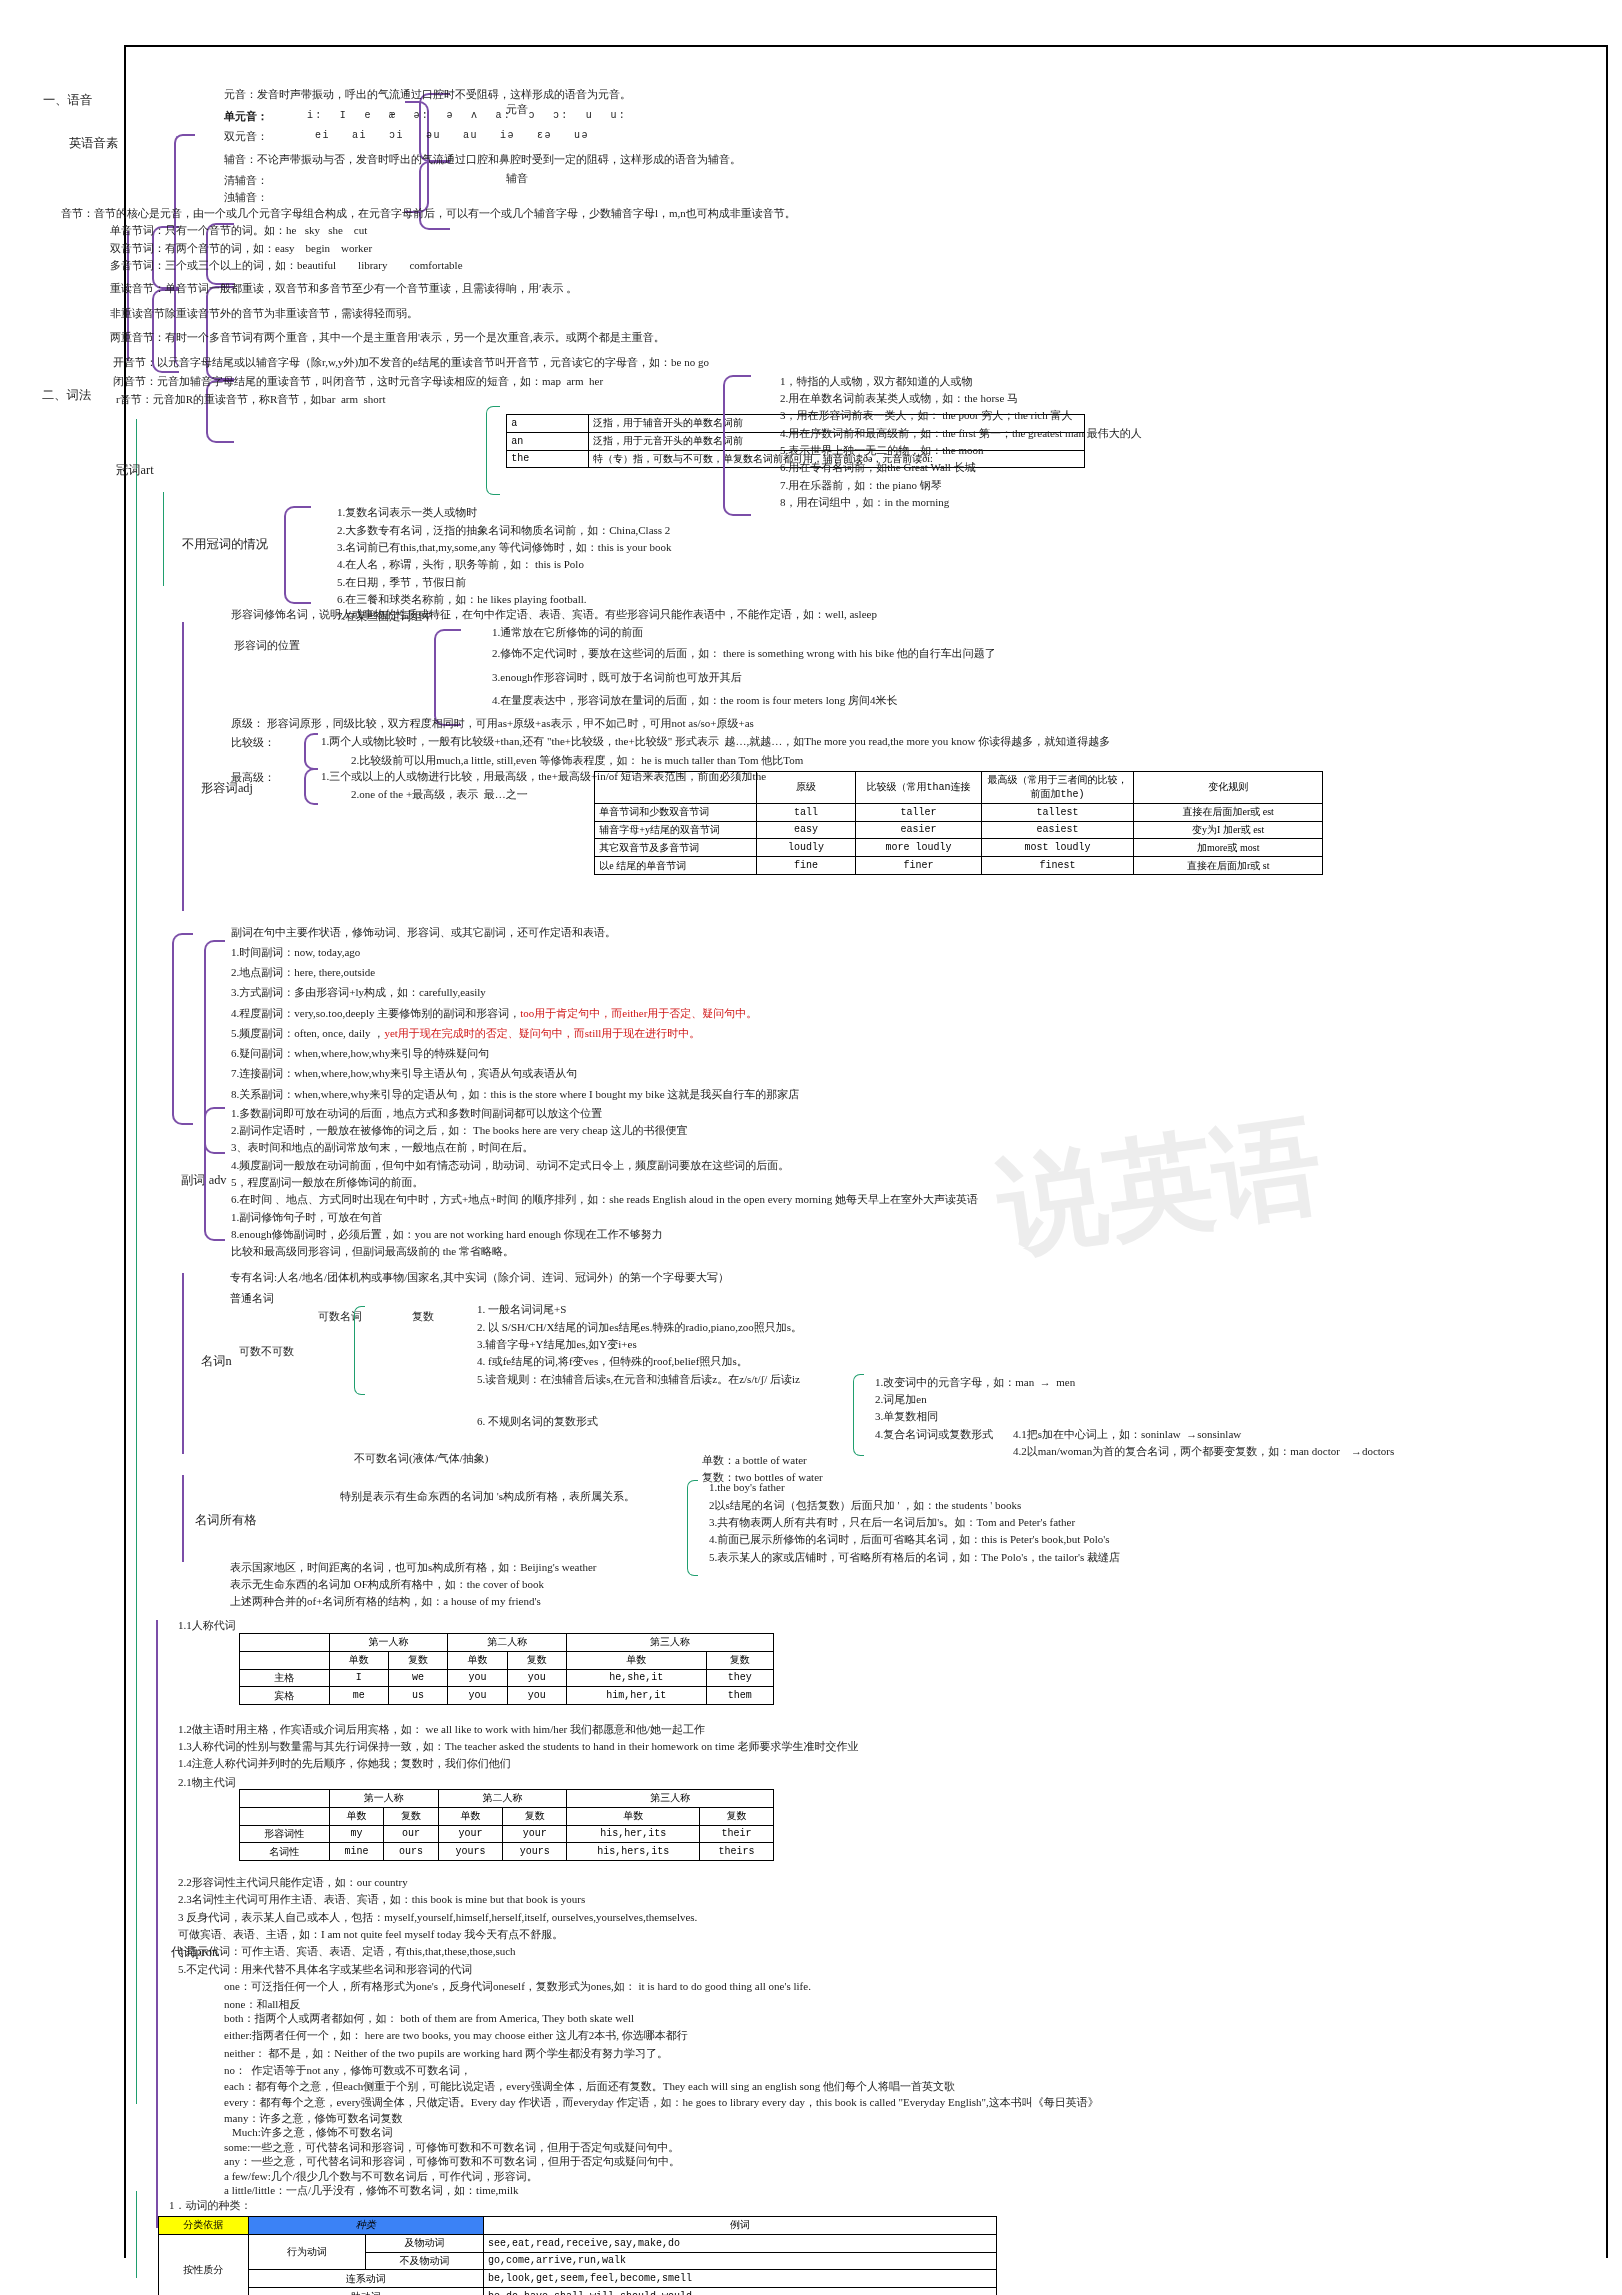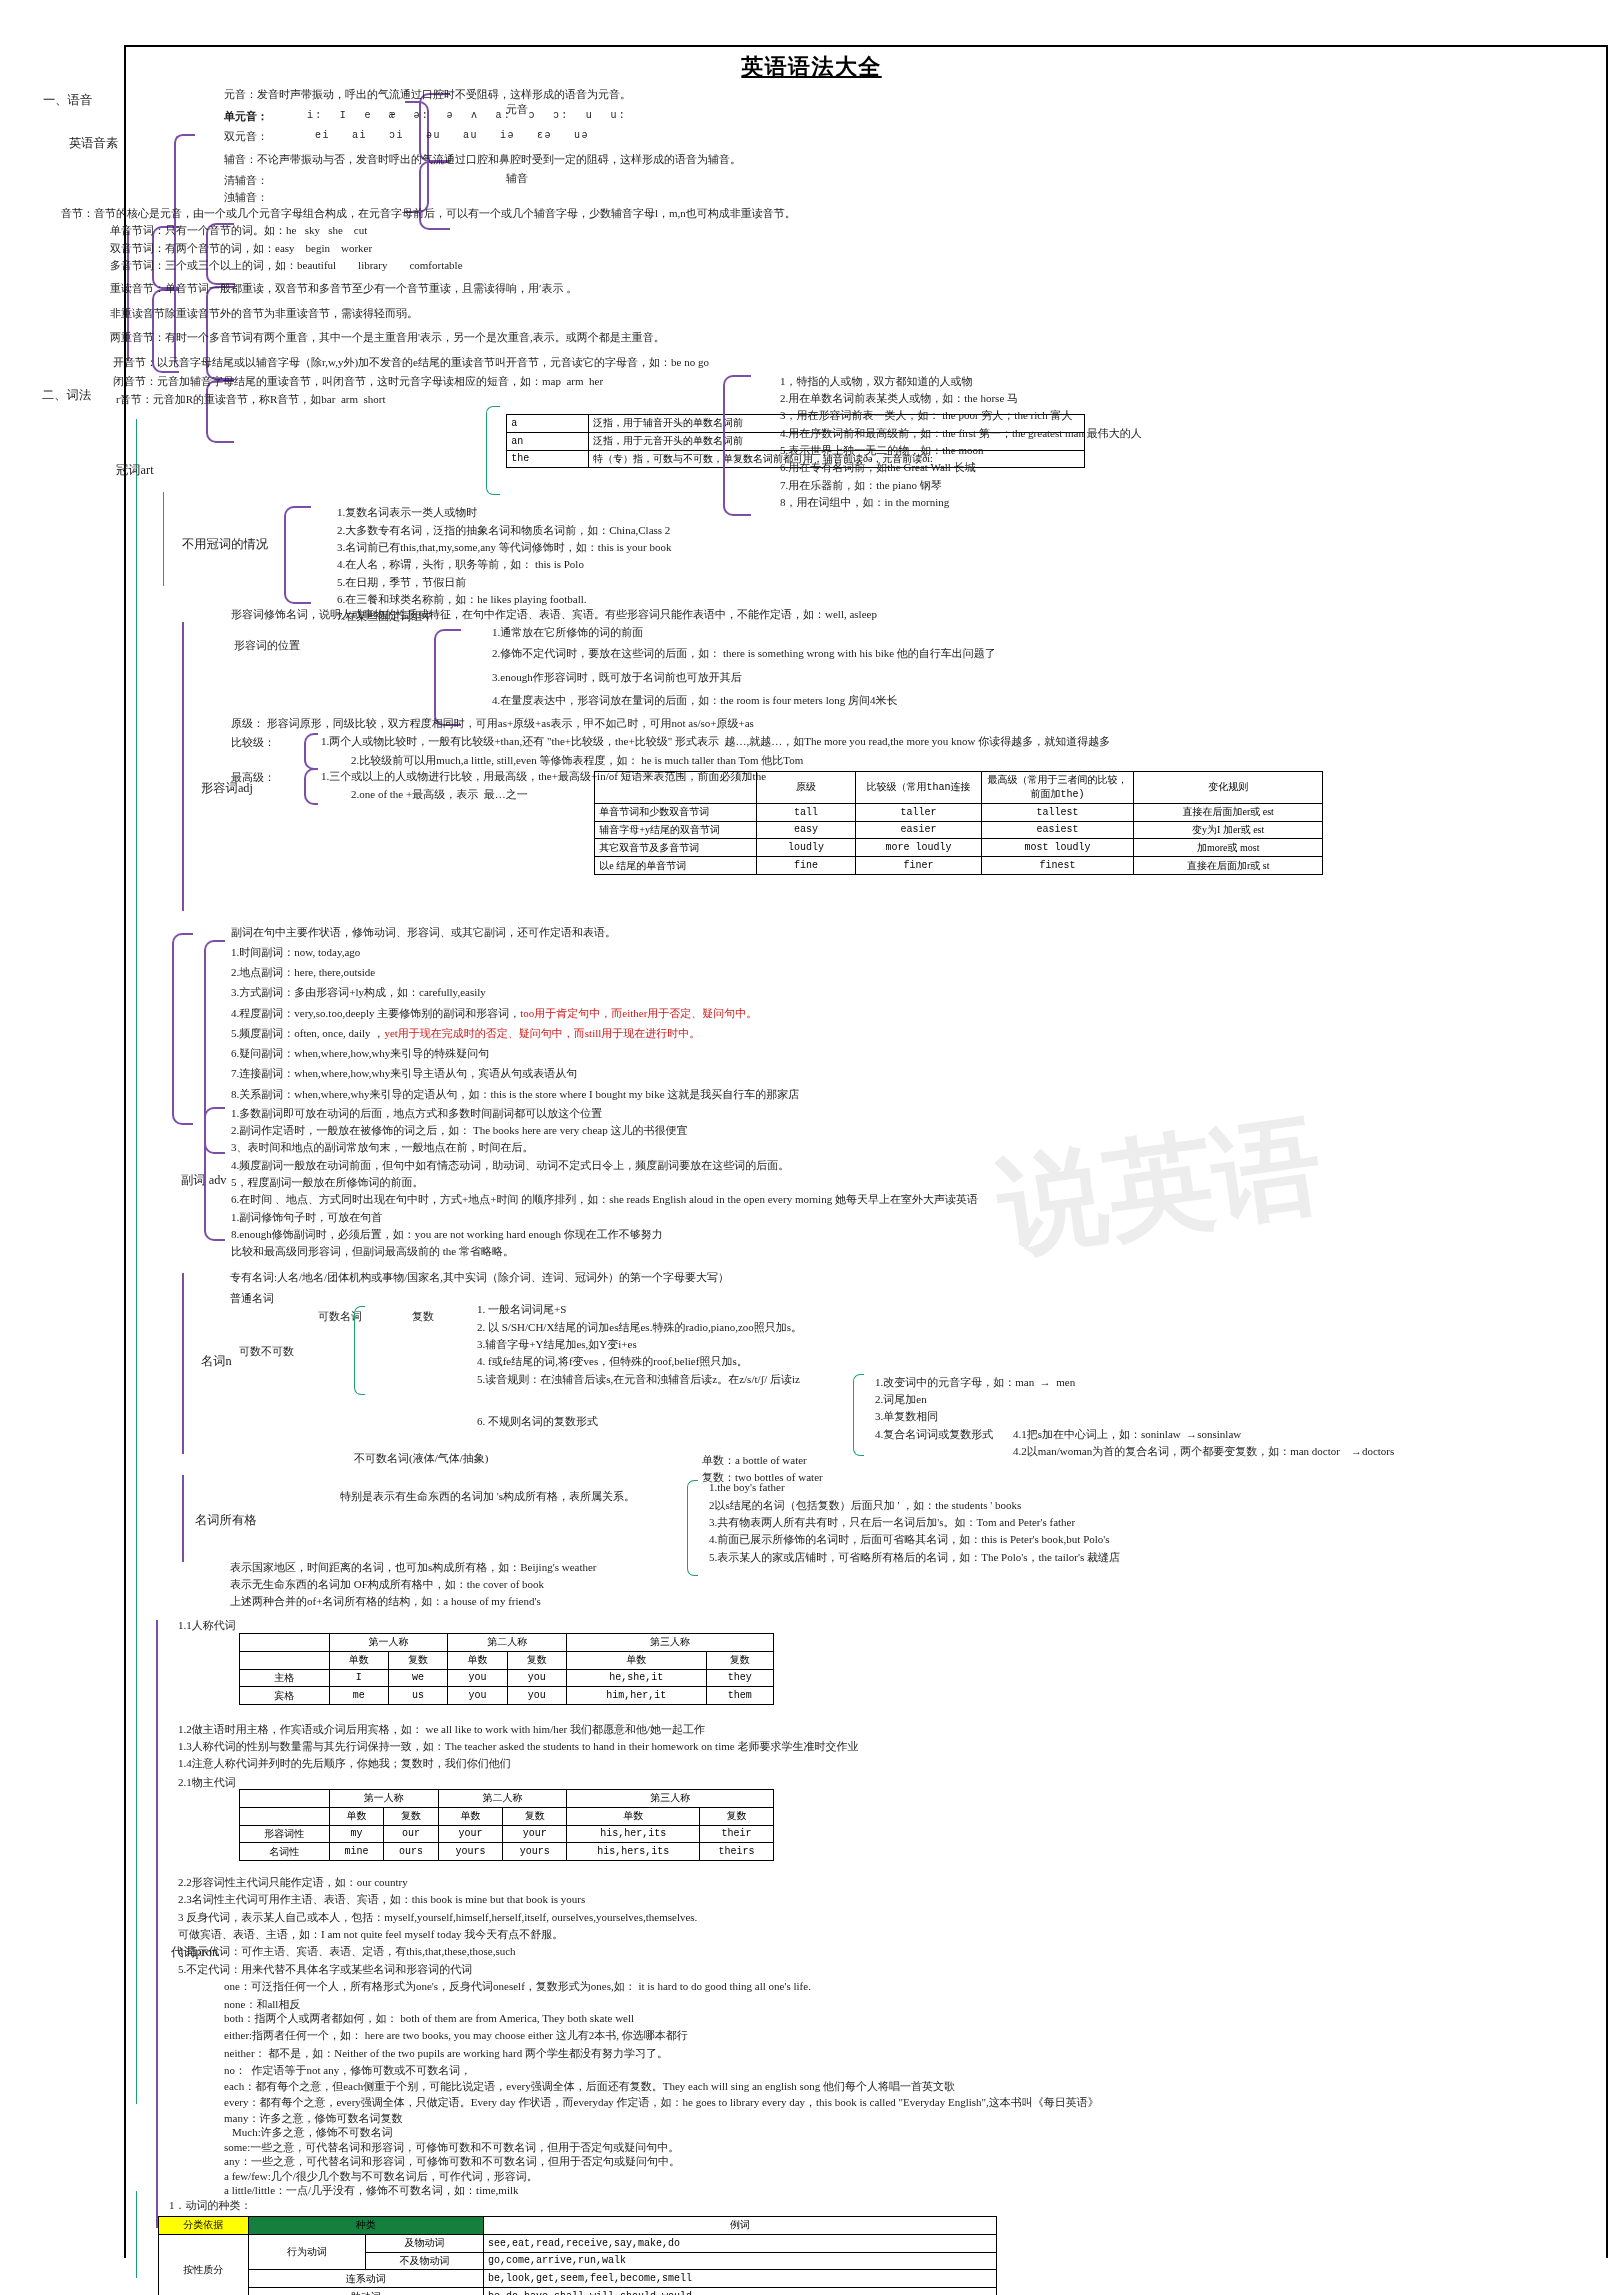--- a/index.html
+++ b/index.html
@@ -23,21 +23,20 @@
   table.g td.l{text-align:left;}
   .wm{position:absolute;left:998px;top:1114px;font-size:108px;color:#ededed;font-weight:bold;transform:rotate(-8deg);user-select:none;}
 </style>
 </head>
 <body>
 
 <div id="page">
 
   <div class="sheet"></div>
 
-  <div class="title">英语语法大全</div>
 
   <div class="wm">说英语</div>
 
   <div class="t zh big" style="left:43px;top:93px;">一、语音</div>
   <div class="vline" style="left:174px;top:134px;height:231px;border-radius:8.7px 0 0 8.7px;border-top:2.2px solid #7b4ea8;width:19px;"></div>
 
   <div class="t zh big" style="left:69px;top:136px;">英语音素</div>
 
   <div class="brc" style="left:419px;top:93px;width:29px;height:65px;"></div>
   <div class="brc" style="left:419px;top:161px;width:29px;height:65px;"></div>
@@ -360,21 +359,21 @@
   <div class="t zh" style="left:224px;top:2141px;">some:一些之意，可代替名词和形容词，可修饰可数和不可数名词，但用于否定句或疑问句中。</div>
   <div class="t zh" style="left:224px;top:2155px;">any：一些之意，可代替名词和形容词，可修饰可数和不可数名词，但用于否定句或疑问句中。</div>
   <div class="t zh" style="left:224px;top:2170px;">a few/few:几个/很少几个数与不可数名词后，可作代词，形容词。</div>
   <div class="t zh" style="left:224px;top:2184px;">a little/little：一点/几乎没有，修饰不可数名词，如：time,milk</div>
 
   <div class="gv" style="left:136px;top:2191px;height:87px;"></div>
   <table class="g" style="left:158px;top:2216px;width:839px;">
     <tbody>
       <tr>
         <td class="zhc" style="width:80px;background:#ffff00;">分类依据</td>
-        <td class="zhc" colspan="2" style="width:217px;background:#15803d;">种类</td>
+        <td class="zhc" colspan="2" style="width:217px;background:#3b82f6;font-style:italic;">种类</td>
         <td class="zhc">例词</td>
       </tr>
       <tr>
         <td class="zhc" rowspan="4">按性质分</td>
         <td class="zhc" rowspan="2" style="width:108px;">行为动词</td>
         <td class="zhc" style="width:108px;">及物动词</td>
         <td class="l">see,eat,read,receive,say,make,do</td>
       </tr>
       <tr>
         <td class="zhc">不及物动词</td>

